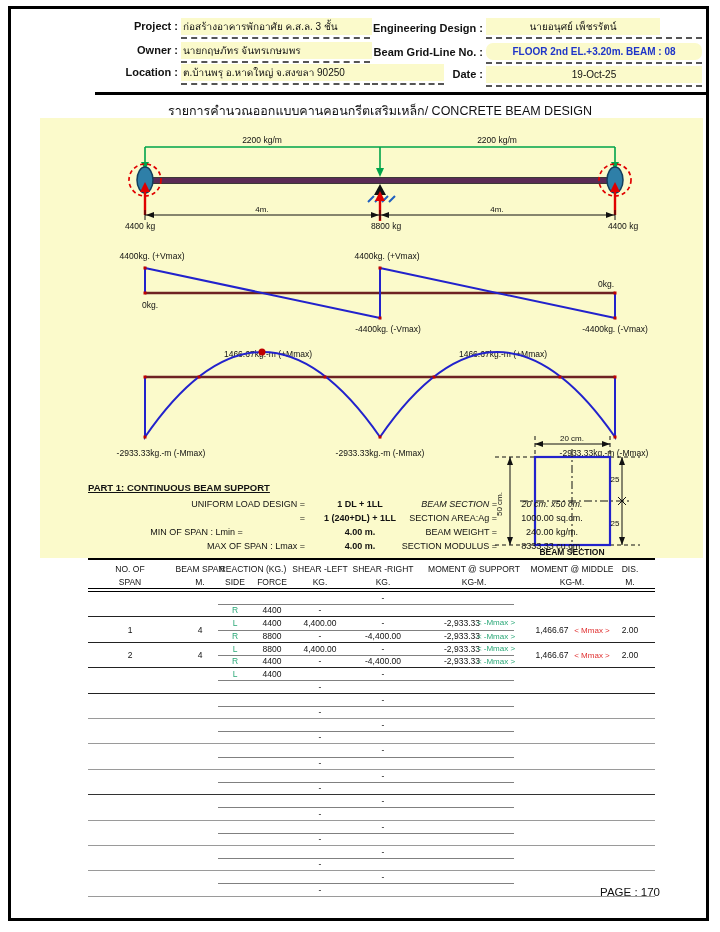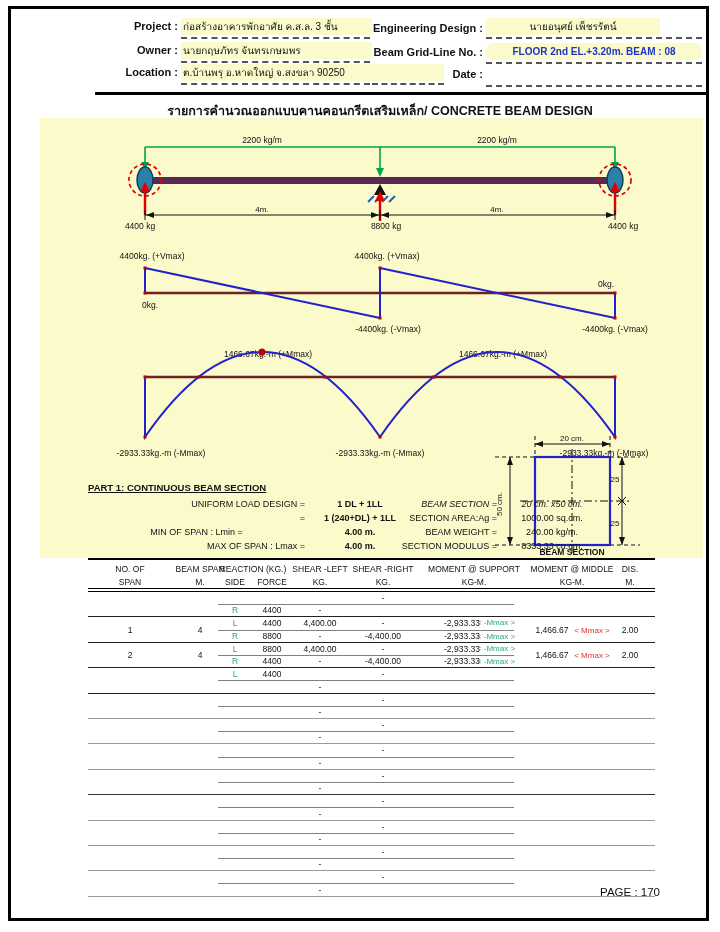--- a/index.html
+++ b/index.html
@@ -16,21 +16,21 @@
   
   .hlbl{font-weight:bold;font-size:11px;text-align:right;white-space:nowrap;}
   .hval{background:var(--paper-yellow);font-size:10px;height:17px;line-height:17px;
         white-space:nowrap;overflow:hidden;}
   .hval.center{text-align:center;}
   .hval.padl{padding-left:2px;}
   .dash{border-top:2px dashed #555;height:0;}
   .blue-bold{color:var(--accent-blue);font-weight:bold;}
   .thickline{border-top:3px solid #000;height:0;}
   .medline{border-top:2.5px solid #000;height:0;}
-  .title{font-size:12.5px;font-weight:700;text-align:center;white-space:nowrap;}
+  .title{font-size:12.5px;font-weight:400;text-align:center;white-space:nowrap;}
   
   .ybox{left:40px;top:118px;width:663px;height:440px;background:var(--paper-yellow);}
   svg text{font-size:8.5px;fill:#111;}
   .sg{stroke:var(--green);stroke-width:1.6;fill:none;}
   .sb{stroke:var(--diagram-blue);stroke-width:2;fill:none;}
   .sb2{stroke:var(--diagram-blue);stroke-width:2.2;fill:none;}
   .sm{stroke:var(--maroon);stroke-width:2.4;fill:none;}
   .sr{stroke:var(--red);stroke-width:2.4;fill:none;}
   .sk{stroke:#111;stroke-width:1;fill:none;}
   .skd{stroke:#111;stroke-width:1;fill:none;stroke-dasharray:4 3;}
@@ -95,20 +95,21 @@
 
   <div class="abs hlbl" style="left:343px;top:22px;width:140px;">Engineering Design :</div>
   <div class="abs hval center" style="left:486px;top:18px;width:174px;">นายอนุศย์  เพ็ชรรัตน์</div>
   <div class="abs dash" style="left:486px;top:37px;width:216px;"></div>
 
   <div class="abs hlbl" style="left:343px;top:46px;width:140px;">Beam Grid-Line No. :</div>
   <div class="abs hval center blue-bold" style="left:486px;top:43px;width:216px;border-radius:7px;">FLOOR 2nd EL.+3.20m. BEAM : 08</div>
   <div class="abs dash" style="left:486px;top:62px;width:216px;"></div>
 
   <div class="abs hlbl" style="left:343px;top:68px;width:140px;">Date :</div>
+  <div class="abs hval center" style="left:486px;top:66px;width:216px;">19-Oct-25</div>
   <div class="abs dash" style="left:486px;top:85px;width:216px;"></div>
 
   <div class="abs thickline" style="left:95px;top:92px;width:613px;"></div>
 
   <div class="abs title" style="left:80px;top:101px;width:600px;">รายการคำนวณออกแบบคานคอนกรีตเสริมเหล็ก/ CONCRETE BEAM DESIGN</div>
   <div class="abs medline" style="left:114px;top:121px;width:533px;"></div>
 
   <div class="abs ybox">
     <svg width="663" height="440" viewBox="0 0 663 440">
 
@@ -198,21 +199,21 @@
         <path class="sk" d="M582,339 V427 M578,379 L586,387 M578,387 L586,379"></path>
         <polygon class="kfill" points="579,347 585,347 582,339"></polygon>
           <polygon class="kfill" points="579,419 585,419 582,427"></polygon>
         <text class="small" x="575" y="364" text-anchor="middle">25</text>
         <text class="small" x="575" y="408" text-anchor="middle">25</text>
         <text class="bold" x="532" y="437" text-anchor="middle">BEAM SECTION</text>
       </g>
     </svg>
 
     
-    <div class="abs p1head" style="left:48px;top:364px;">PART 1: CONTINUOUS BEAM SECTION</div>
+    <div class="abs p1head" style="left:48px;top:364px;">PART 1: CONTINUOUS BEAM SUPPORT</div>
     <div class="p1row" style="left:48px;top:381px;">
       <span class="p1lbl" style="width:217px;">UNIFORM LOAD DESIGN =</span>
       <span class="p1val p1bold" style="width:110px;">1 DL + 1LL</span>
     </div>
     <div class="p1row" style="left:48px;top:395px;">
       <span class="p1lbl" style="width:217px;">=</span>
       <span class="p1val p1bold" style="width:110px;">1 (240+DL) + 1LL</span>
     </div>
     <div class="p1row" style="left:48px;top:409px;">
       <span class="p1lbl" style="width:217px;text-align:center;">MIN OF SPAN : Lmin =</span>

